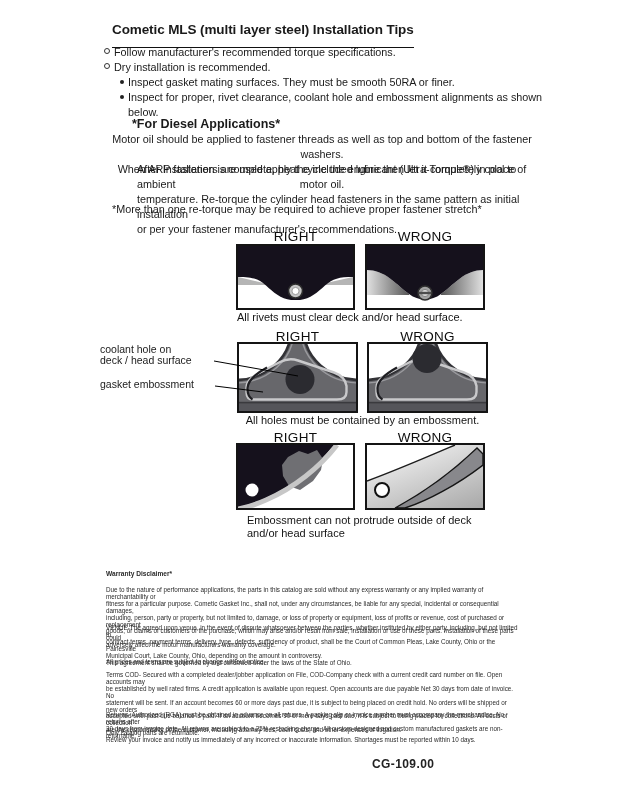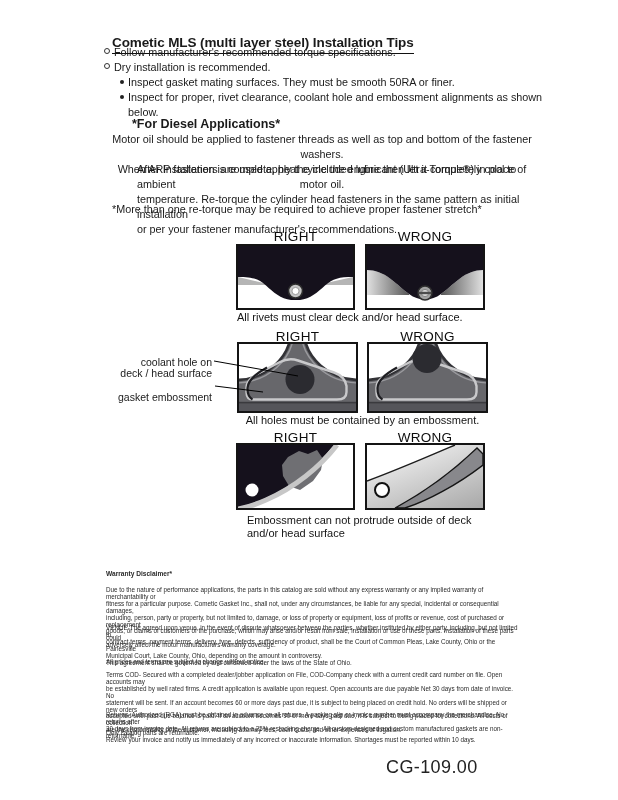--- a/index.html
+++ b/index.html
@@ -7,47 +7,47 @@
     width:618px;height:800px;position:relative;overflow:hidden;
     background:#ffffff;color:#1a1a1a;
     font-family:"Liberation Sans", sans-serif;
     -webkit-font-smoothing:antialiased;
   }
   .abs{position:absolute;}
   .pre{white-space:pre-line;}
 
   .title{
     left:112px;top:22px;font-size:13.5px;font-weight:bold;
-    border-bottom:1.6px solid #111;padding-bottom:3px;letter-spacing:-0.1px;margin-top:13px;
+    border-bottom:1.6px solid #111;padding-bottom:10px;letter-spacing:-0.1px;
   }
 
   .tips{left:104px;top:45px;font-size:10.8px;line-height:15px;width:440px;}
   .b{display:flex;align-items:baseline;}
   .b .mk-o{
     width:4px;height:4px;border:1px solid #333;border-radius:50%;
     display:inline-block;flex:0 0 auto;margin-right:4px;position:relative;top:-2px;
   }
   .b.sub{margin-left:16px;}
   .b .mk-d{
     width:4px;height:4px;background:#222;border-radius:50%;
     display:inline-block;flex:0 0 auto;margin-right:4px;position:relative;top:-2px;
   }
 
   .h2{font-size:12.5px;font-weight:bold;}
   .body-txt{font-size:10.8px;line-height:15px;width:420px;}
 
   .dg-label{font-size:13.5px;color:#0d0d0d;text-align:center;letter-spacing:0.3px;}
   .caption{font-size:11px;color:#141414;line-height:12.5px;}
-  .side-label{font-size:10.5px;line-height:11px;text-align:right;width:112px;left:100px;margin-top:13px;}
+  .side-label{font-size:10.5px;line-height:11px;width:112px;left:100px;}
   .dbox{position:absolute;}
   svg{display:block;}
 
   .warr{left:106px;width:412px;font-size:6.3px;line-height:6.9px;color:#2a2a2a;}
   .warr-h{font-weight:bold;font-size:6.6px;}
-  .code{left:386px;top:757px;font-size:18px;letter-spacing:0.4px;color:#222;}
+  .code{left:372px;top:757px;font-size:12px;letter-spacing:0.4px;color:#222;font-weight:bold;}
 </style>
 </head>
 <body>
 
 <div>
 
   <div class="abs title">Cometic MLS (multi layer steel) Installation Tips</div>
 
   <div class="abs tips">
     <div class="b">

